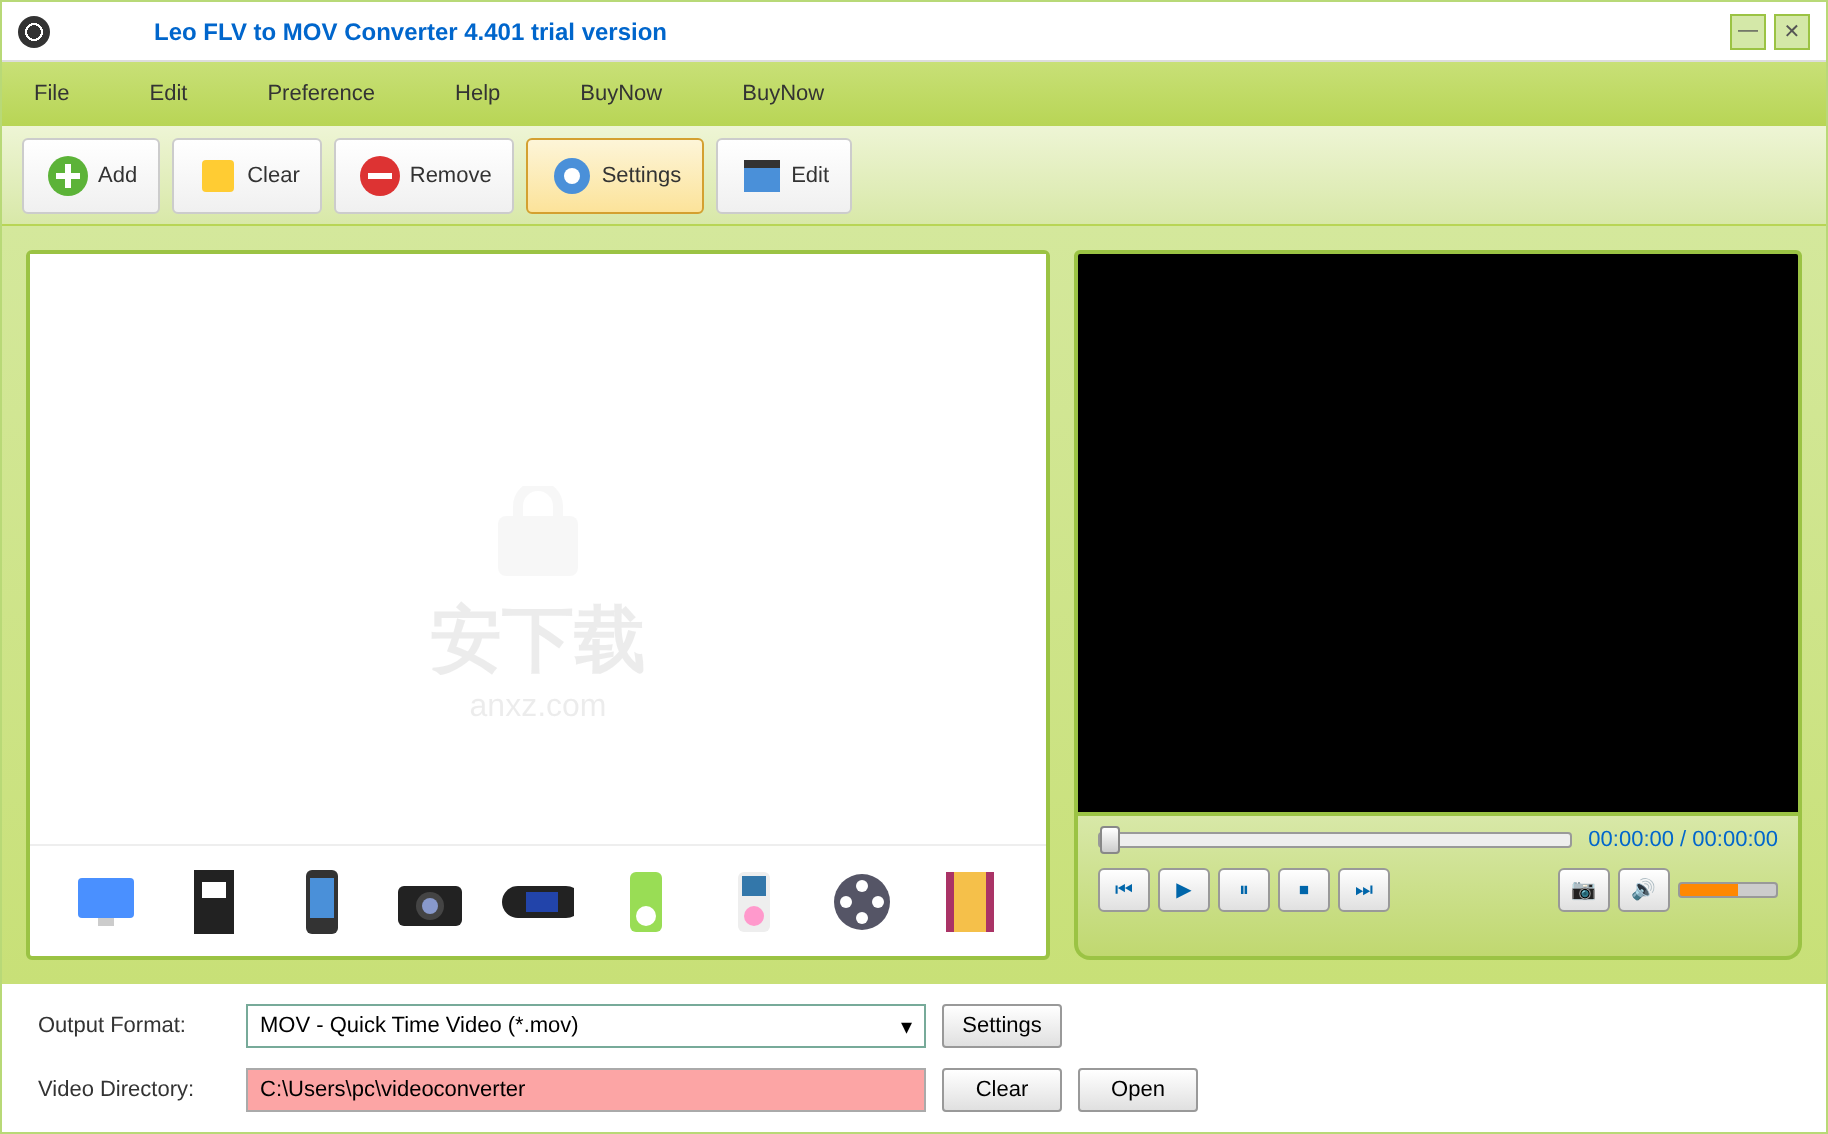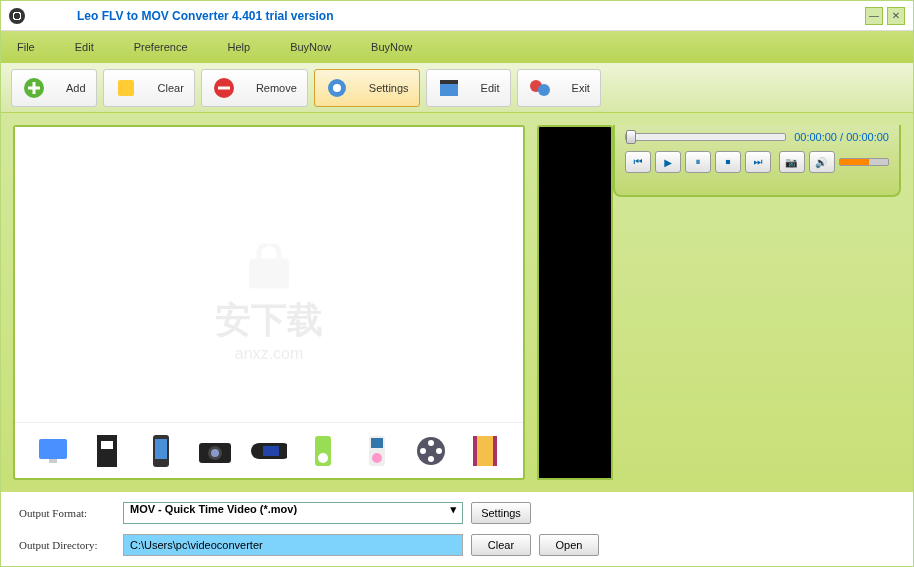--- a/index.html
+++ b/index.html
@@ -5,46 +5,46 @@
 * { margin: 0; padding: 0; box-sizing: border-box; font-family: Tahoma, Arial, sans-serif; font-size: 11px; }
 body { background: #fff; width: 914px; height: 567px; overflow: hidden; }
 .window { width: 914px; height: 567px; border: 1px solid #b8d977; display: flex; flex-direction: column; }
 .titlebar { height: 30px; background: #fff; display: flex; align-items: center; padding: 0 8px; border-bottom: 1px solid #ddd; }
 .app-icon { width: 16px; height: 16px; margin-right: 8px; background: radial-gradient(circle, #333 30%, #fff 30%, #fff 40%, #333 40%); border-radius: 50%; }
 .title { color: #0066cc; font-weight: bold; font-size: 12px; flex: 1; padding-left: 44px; }
 .win-btn { width: 18px; height: 18px; background: #d4e8a8; border: 1px solid #9bc344; margin-left: 4px; display: flex; align-items: center; justify-content: center; cursor: pointer; font-size: 10px; color: #555; }
 .menubar { height: 24px; background: linear-gradient(#c8e077, #b8d555); display: flex; align-items: center; padding: 16px 10px; gap: 28px; }
 .menu-item { color: #333; cursor: pointer; padding: 2px 6px; }
 .toolbar { height: 50px; background: linear-gradient(#eef5d5, #d8e8a8); display: flex; align-items: center; padding: 0 10px; gap: 6px; border-bottom: 1px solid #b8d555; }
-.tool-btn { height: 38px; background: linear-gradient(#fff, #f0f0f0); border: 1px solid #ccc; border-radius: 3px; display: flex; align-items: center; padding: 0 10px; gap: 20px; cursor: pointer; color: #333; }
+.tool-btn { height: 38px; background: linear-gradient(#fff, #f0f0f0); border: 1px solid #ccc; border-radius: 3px; display: flex; align-items: center; padding: 0 10px; gap: 3px; cursor: pointer; color: #333; }
 .tool-btn.active { background: linear-gradient(#fdf5d8, #fce39a); border-color: #d4a030; }
 .tool-icon { width: 24px; height: 24px; display: flex; align-items: center; justify-content: center; }
 .main { flex: 1; background: linear-gradient(#d4e89c, #c8e077); display: flex; padding: 12px; gap: 12px; }
 .left-panel { flex: 1; background: #fff; border: 2px solid #9bc344; border-radius: 3px; display: flex; flex-direction: column; position: relative; }
 .file-list { flex: 1; background: #fff; }
 .device-row { height: 56px; display: flex; align-items: center; justify-content: flex-start; padding: 0 20px; gap: 18px; border-top: 1px solid #eee; }
 .device-icon { width: 36px; height: 36px; display: flex; align-items: center; justify-content: center; }
-.right-panel { width: 380px; display: flex; }
+.right-panel { width: 380px; display: flex; flex-direction: column; }
 .preview { flex: 1; background: #000; border: 2px solid #9bc344; border-radius: 3px 3px 0 0; position: relative; }
 .watermark { position: absolute; top: 50%; left: 50%; transform: translate(-50%, -50%); opacity: 0.15; text-align: center; color: #888; pointer-events: none; }
 .watermark-text { font-size: 36px; font-weight: bold; }
 .watermark-sub { font-size: 16px; }
 .controls { height: 72px; background: linear-gradient(#d8e8a8, #c0d870); border: 2px solid #9bc344; border-top: none; border-radius: 0 0 8px 8px; padding: 6px 10px; }
 .timeline-row { display: flex; align-items: center; gap: 8px; margin-bottom: 8px; }
 .timeline { flex: 1; height: 8px; background: #eee; border: 1px solid #999; border-radius: 2px; position: relative; }
 .timeline-handle { position: absolute; left: 0; top: -4px; width: 10px; height: 14px; background: linear-gradient(#fff,#ccc); border: 1px solid #888; border-radius: 2px; }
 .time-text { font-size: 10px; color: #0066cc; }
 .btn-row { display: flex; align-items: center; gap: 4px; }
 .pbtn { width: 26px; height: 22px; background: linear-gradient(#fff,#e0e0e0); border: 1px solid #999; border-radius: 3px; display: flex; align-items: center; justify-content: center; cursor: pointer; color: #0066aa; font-size: 10px; }
 .vol-slider { width: 50px; height: 8px; background: linear-gradient(to right, #f80 60%, #ccc 60%); border: 1px solid #999; border-radius: 2px; }
 .bottom { background: #fff; padding: 10px 18px; display: flex; flex-direction: column; gap: 10px; }
 .form-row { display: flex; align-items: center; gap: 8px; }
-.form-label { width: 96px; color: #333; font-family: Liberation Serif, serif; }
-.select { flex: 0 0 340px; height: 22px; border: 1px solid #7a9; background: #fff; padding: 0 6px; display: flex; justify-content: space-between; cursor: pointer; font-weight: bold; }
-.text-input { flex: 0 0 340px; height: 22px; border: 1px solid #aaa; background: #7dd3fc; padding: 0 6px; display: flex; align-items: center; }
+.form-label { width: 96px; color: #333; }
+.select { flex: 0 0 340px; height: 22px; border: 1px solid #7a9; background: #fff; padding: 0 6px; display: flex; align-items: center; justify-content: space-between; cursor: pointer; }
+.text-input { flex: 0 0 340px; height: 22px; border: 1px solid #aaa; background: #fca5a5; padding: 0 6px; display: flex; align-items: center; }
 .small-btn { width: 60px; height: 22px; background: linear-gradient(#fff,#e0e0e0); border: 1px solid #999; border-radius: 2px; cursor: pointer; display: flex; align-items: center; justify-content: center; }
 .spacer { flex: 1; }
 </style>
 </head>
 <body>
 
 <div class="window">
 
   <div class="titlebar">
     <div class="app-icon"></div>
@@ -99,29 +99,20 @@
       <span>Settings</span>
     </div>
     <div class="tool-btn">
       <span class="tool-icon">
           <svg width="24" height="24">
             <rect x="3" y="8" width="18" height="12" fill="#4a90d9"></rect>
             <rect x="3" y="4" width="18" height="4" fill="#333"></rect>
           </svg>
         </span>
       <span>Edit</span>
-    </div>
-    <div class="tool-btn">
-      <span class="tool-icon">
-          <svg width="24" height="24">
-            <circle cx="8" cy="10" r="6" fill="#d44"></circle>
-            <circle cx="16" cy="14" r="6" fill="#4a90d9"></circle>
-          </svg>
-        </span>
-      <span>Exit</span>
     </div>
   </div>
 
   <div class="main">
     <div class="left-panel">
       <div class="file-list">
         <div class="watermark">
           <svg width="60" height="50" style="opacity:.6">
               <rect x="10" y="15" width="40" height="30" rx="4" fill="#aaa"></rect>
               <path d="M20 15v-5a10 10 0 0 1 20 0v5" stroke="#aaa" stroke-width="5" fill="none"></path>
@@ -223,21 +214,21 @@
   <div class="bottom">
     <div class="form-row">
       <span class="form-label">Output Format:</span>
       <div class="select">
         <span>MOV - Quick Time Video (*.mov)</span>
         <span>▾</span>
       </div>
       <div class="small-btn">Settings</div>
     </div>
     <div class="form-row">
-      <span class="form-label">Output Directory:</span>
+      <span class="form-label">Video Directory:</span>
       <div class="text-input">
         <span>C:\Users\pc\videoconverter</span>
       </div>
       <div class="small-btn">Clear</div>
       <div class="small-btn">Open</div>
     </div>
   </div>
 
 </div>
 

